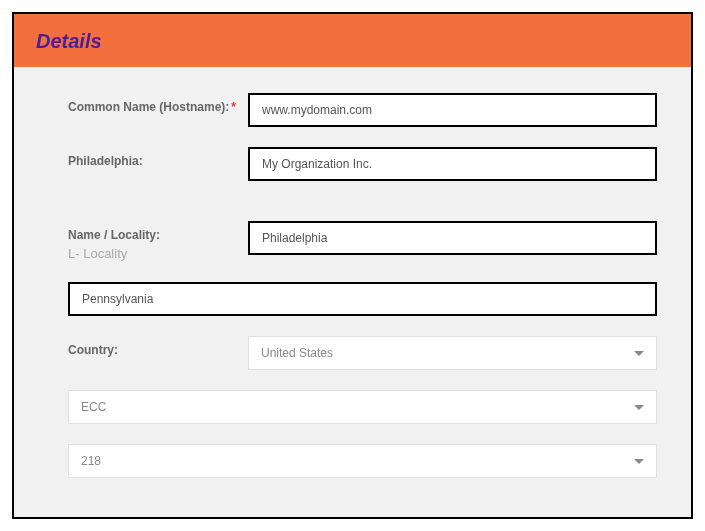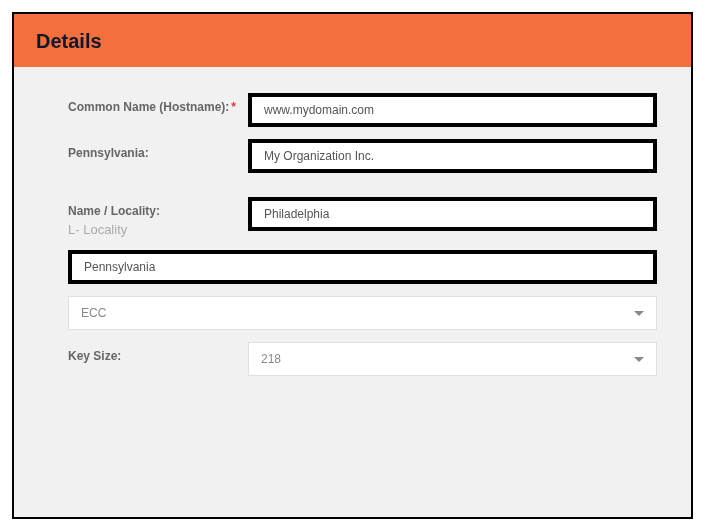--- a/index.html
+++ b/index.html
@@ -10,33 +10,34 @@
   }
   .window {
     width: 681px;
     height: 507px;
     border: 2px solid #000;
     background: #f1f1f1;
     overflow: hidden;
   }
   .header {
     background: #f46f3e;
-    color: #0f172a;
+    color: #4c1d95;
     padding: 16px 22px 14px 22px;
     font-size: 20px;
     font-weight: bold;
     margin: 0;
+    font-style: italic;
   }
   .form-area {
     padding: 26px 34px 10px 54px;
   }
   .row {
     display: flex;
     align-items: flex-start;
-    margin-bottom: 12px;
+    margin-bottom: 20px;
   }
   .label-col {
     width: 180px;
     flex: 0 0 180px;
     padding-top: 7px;
     font-size: 12px;
     color: #666;
     font-weight: bold;
     line-height: 1.3;
   }
@@ -47,21 +48,21 @@
     font-weight: normal;
     margin-top: 2px;
   }
   .req { color: #e53935; margin-left: 2px; }
   .field-col {
     flex: 1;
   }
   .text-input {
     width: 100%;
     height: 34px;
-    border: 4px solid #000000;
+    border: 2px solid #000000;
     background: #fff;
     font-size: 12px;
     color: #555;
     padding: 0 12px;
     outline: none;
   }
   .select {
     width: 100%;
     height: 34px;
     border: 1px solid #e0e0e0;
@@ -97,21 +98,21 @@
       <div class="label-col">
         <span>Common Name (Hostname):</span><span class="req">*</span>
       </div>
       <div class="field-col">
         <input class="text-input" type="text" value="www.mydomain.com" style="">
       </div>
     </div>
 
     <div class="row">
       <div class="label-col">
-        <span>Pennsylvania:</span>
+        <span>Philadelphia:</span>
       </div>
       <div class="field-col">
         <input class="text-input" type="text" value="My Organization Inc." style="">
       </div>
     </div>
 
     <div class="row">
     </div>
 
     <div class="row">
@@ -123,34 +124,42 @@
         <input class="text-input" type="text" value="Philadelphia" style="">
       </div>
     </div>
 
     <div class="row">
       <div class="field-col">
         <input class="text-input" type="text" value="Pennsylvania" style="">
       </div>
     </div>
 
+    <div class="row">
+      <div class="label-col">
+        <span>Country:</span>
+      </div>
+      <div class="field-col">
+        <div class="select">
+          <span class="val">United States</span>
+          <span class="caret"></span>
+        </div>
+      </div>
+    </div>
 
     <div class="row">
       <div class="field-col">
         <div class="select">
           <span class="val">ECC</span>
           <span class="caret"></span>
         </div>
       </div>
     </div>
 
     <div class="row">
-      <div class="label-col">
-        <span>Key Size:</span>
-      </div>
       <div class="field-col">
         <div class="select">
           <span class="val">218</span>
           <span class="caret"></span>
         </div>
       </div>
     </div>
 
   </div>
 </div>

